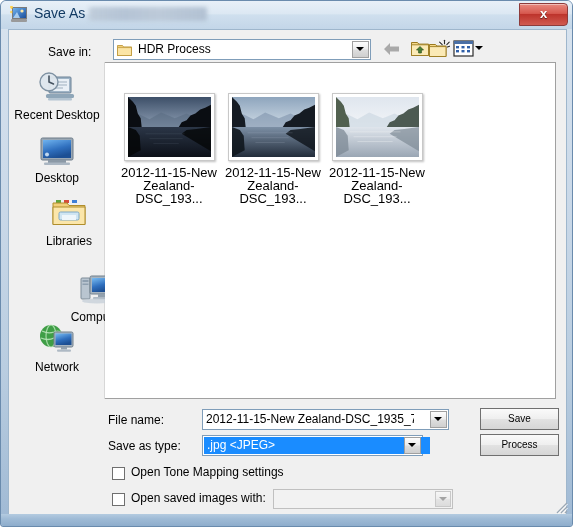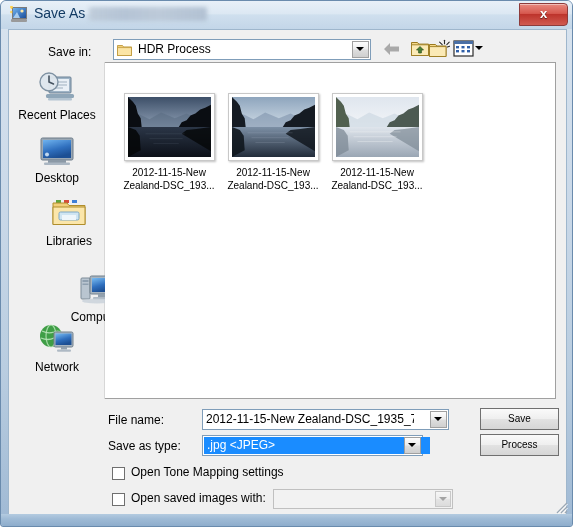--- a/index.html
+++ b/index.html
@@ -213,21 +213,21 @@
     padding: 3px;
   }
   .thumb {
     position: relative;
     width: 100%;
     height: 100%;
     overflow: hidden;
   }
   .filename {
     margin-top: 5px;
-    font-size: 10px;
+    font-size: 13px;
     color: #000;
     line-height: 13px;
     font-family: "Liberation Sans", sans-serif;
   }
 
   
   #filename-label  { left: 107px; top: 412px; }
   #savetype-label  { left: 107px; top: 438px; }
 
   .combo {
@@ -446,21 +446,21 @@
           <rect x="15" y="11" width="18" height="12" fill="#e9f0f6"></rect>
           <g stroke="#9fb0bf" stroke-width="1">
             <path d="M17 14 h14 M17 17 h14 M17 20 h10"></path>
           </g>
           <rect x="10" y="26" width="28" height="4" rx="1.5" fill="#8fa6b8"></rect>
           <rect x="12" y="30" width="24" height="2.5" rx="1" fill="#b4c4d1"></rect>
           <circle cx="13" cy="14" r="9" fill="#dfe7ee" stroke="#7b8fa0" stroke-width="1.4" opacity="0.95"></circle>
           <path d="M13 8 L13 14 L17.5 16" stroke="#44525f" stroke-width="1.6" fill="none" stroke-linecap="round"></path>
         </svg>
       </div>
-      <div class="place-label">Recent Places</div>
+      <div class="place-label">Recent Desktop</div>
     </div>
 
     <div class="place" style="top:69px;">
       <div class="place-icon">
         <svg width="42" height="40" viewBox="0 0 42 40">
           <linearGradient id="dsk" x1="0" y1="0" x2="0.4" y2="1">
             <stop offset="0%" stop-color="#6fb3ef"></stop>
             <stop offset="60%" stop-color="#2f6fbe"></stop>
             <stop offset="100%" stop-color="#1c4f94"></stop>
           </linearGradient>

